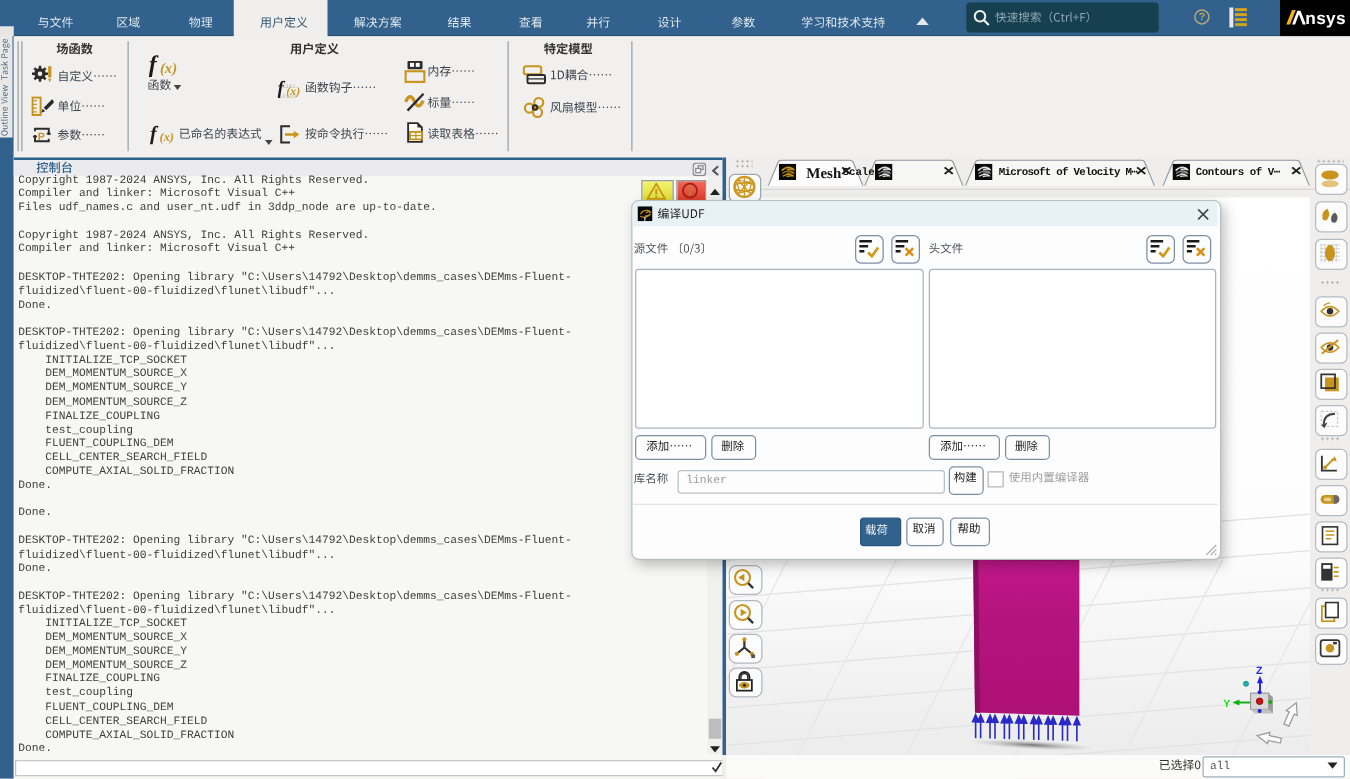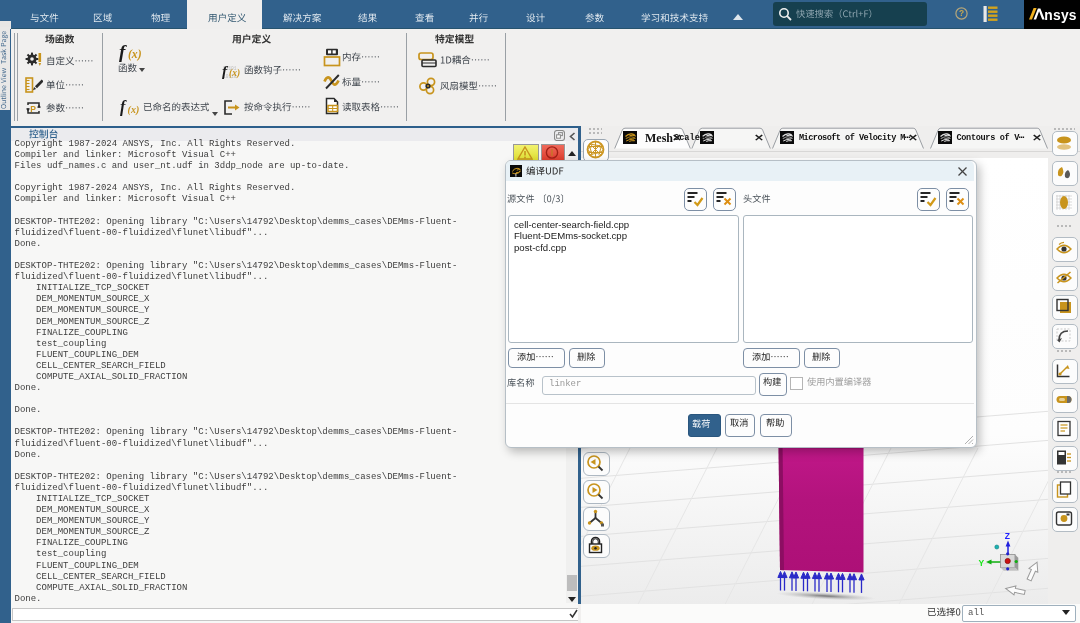--- a/index.html
+++ b/index.html
@@ -878,21 +878,20 @@
         <line x1="3.5" y1="9" x2="10.5" y2="9"></line>
         <line x1="3.5" y1="13" x2="7.5" y2="13"></line>
       </g>
       <g stroke="#dd8e12" stroke-width="2">
         <line x1="11.5" y1="10.5" x2="17.5" y2="16.5"></line>
         <line x1="17.5" y1="10.5" x2="11.5" y2="16.5"></line>
       </g>
     </svg>
 <div class="abs" style="left:508px;top:215px;width:229px;height:126px;background:#fff;border:1px solid #aab6bf;border-radius:3px"></div>
 <div class="abs" style="left:743px;top:215px;width:228px;height:126px;background:#fff;border:1px solid #aab6bf;border-radius:3px"></div>
-<div style="font-family:'Liberation Sans',sans-serif;font-size:9.6px;color:#1a1a1a;position:absolute;line-height:11.3px;left:514px;top:219px">cell-center-search-field.cpp<br>Fluent-DEMms-socket.cpp<br>post-cfd.cpp</div>
 <div class="abs" style="left:508px;top:348px;width:55px;height:18px;background:#fdfdfd;border:1px solid #7d8fa5;border-radius:4px"></div>
     <div style="position:absolute;left:517.0px;top:352px;line-height:0">
       <svg class="ct " width="37" height="12" viewBox="0 0 37 12" fill="#222">
         <path transform="translate(0.0,8.1) scale(0.009200,-0.009200)" d="M407 289C384 213 342 126 280 75L335 34C400 92 441 186 466 266ZM643 254C672 187 701 99 709 40L770 63C760 120 732 207 699 273ZM766 281C823 205 883 100 907 31L970 63C944 132 884 233 825 309ZM533 397V3C533 -9 529 -13 515 -13C502 -13 459 -14 409 -12C418 -33 427 -60 430 -80C497 -80 541 -79 568 -68C595 -57 603 -37 603 2V397ZM85 777C143 748 213 701 246 667L291 728C256 761 186 804 129 831ZM38 506C98 480 170 437 205 405L248 466C212 498 140 537 79 561ZM60 -25 127 -67C171 22 221 139 259 239L199 281C157 173 100 49 60 -25ZM327 783V713H548C537 667 522 622 503 579H281V508H466C416 427 347 357 254 311C268 297 290 270 300 254C414 313 494 403 550 508H676C732 408 826 316 922 270C933 288 956 314 971 328C888 363 807 431 754 508H954V579H584C601 622 615 667 627 713H920V783Z"></path>
         <path transform="translate(9.2,8.1) scale(0.009200,-0.009200)" d="M572 716V-65H644V9H838V-57H913V716ZM644 81V643H838V81ZM195 827 194 650H53V577H192C185 325 154 103 28 -29C47 -41 74 -64 86 -81C221 66 256 306 265 577H417C409 192 400 55 379 26C370 13 360 9 345 10C327 10 284 10 237 14C250 -7 257 -39 259 -61C304 -64 350 -65 378 -61C407 -57 426 -48 444 -22C475 21 482 167 490 612C490 623 490 650 490 650H267L269 827Z"></path>
         <path transform="translate(18.4,8.1) scale(0.009200,-0.009200)" d="M167 446C130 446 101 417 101 380C101 343 130 314 167 314C204 314 233 343 233 380C233 417 204 446 167 446ZM500 446C463 446 434 417 434 380C434 343 463 314 500 314C537 314 566 343 566 380C566 417 537 446 500 446ZM833 446C796 446 767 417 767 380C767 343 796 314 833 314C870 314 899 343 899 380C899 417 870 446 833 446Z"></path>
         <path transform="translate(27.6,8.1) scale(0.009200,-0.009200)" d="M167 446C130 446 101 417 101 380C101 343 130 314 167 314C204 314 233 343 233 380C233 417 204 446 167 446ZM500 446C463 446 434 417 434 380C434 343 463 314 500 314C537 314 566 343 566 380C566 417 537 446 500 446ZM833 446C796 446 767 417 767 380C767 343 796 314 833 314C870 314 899 343 899 380C899 417 870 446 833 446Z"></path>
       </svg>
     </div>
 <div class="abs" style="left:569px;top:348px;width:34px;height:18px;background:#fdfdfd;border:1px solid #7d8fa5;border-radius:4px"></div>

